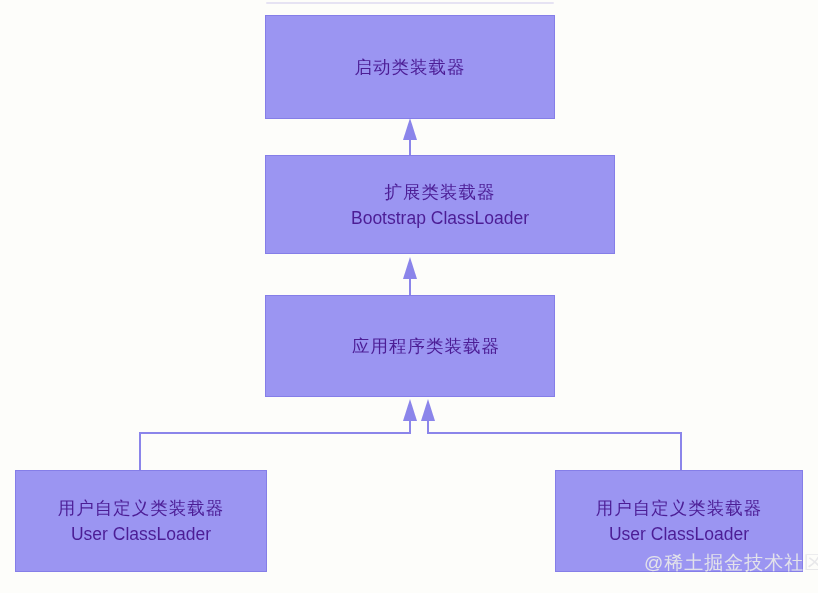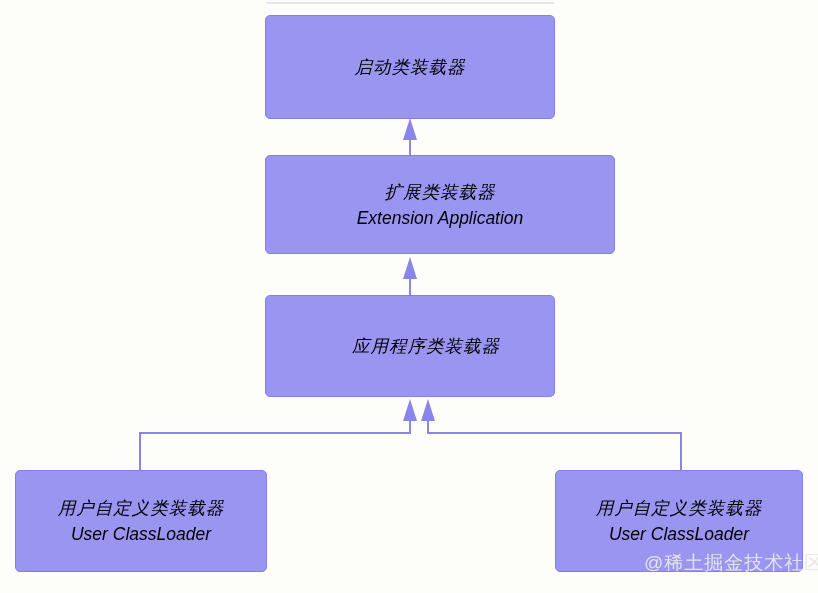--- a/index.html
+++ b/index.html
@@ -11,30 +11,29 @@
     position:relative;
     width:818px;height:593px;
     background:#fdfdfa;
     overflow:hidden;
   }
   .node{
     position:absolute;
     box-sizing:border-box;
     background:#9b95f2;
     border:1px solid #857ee8;
-    border-radius:5px;
+    border-radius:0;
     display:flex;
     flex-direction:column;
     align-items:center;
     justify-content:center;
     text-align:center;
-    color:#000000;
+    color:#4c1d95;
     font-size:17.5px;
     line-height:26px;
-    font-style:italic;
   }
   .node .zh{letter-spacing:1px;}
   .node-bootstrap   {left:265px; top:15px;  width:290px; height:104px;}
   .node-extension   {left:265px; top:155px; width:350px; height:99px;}
   .node-application {left:265px; top:295px; width:290px; height:102px;padding-left:32px;}
   .node-user-left   {left:15px;  top:470px; width:252px; height:102px;}
   .node-user-right  {left:555px; top:470px; width:248px; height:102px;}
   .connectors{
     position:absolute;left:0;top:0;width:818px;height:593px;
     pointer-events:none;
@@ -86,21 +85,21 @@
       <polygon points="428,399 421,421 435,421"></polygon>
     </g>
   </svg>
 
   <div class="node node-bootstrap">
     <span class="zh">启动类装载器</span>
   </div>
 
   <div class="node node-extension">
     <span class="zh">扩展类装载器</span>
-    <span class="en">Extension Application</span>
+    <span class="en">Bootstrap ClassLoader</span>
   </div>
 
   <div class="node node-application">
     <span class="zh">应用程序类装载器</span>
   </div>
 
   <div class="node node-user-left">
     <span class="zh">用户自定义类装载器</span>
     <span class="en">User ClassLoader</span>
   </div>

